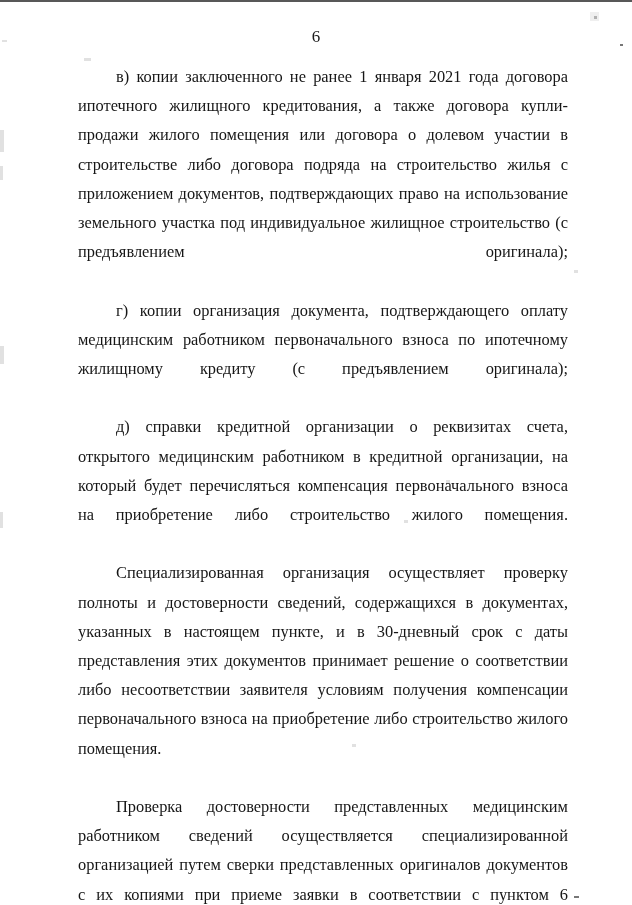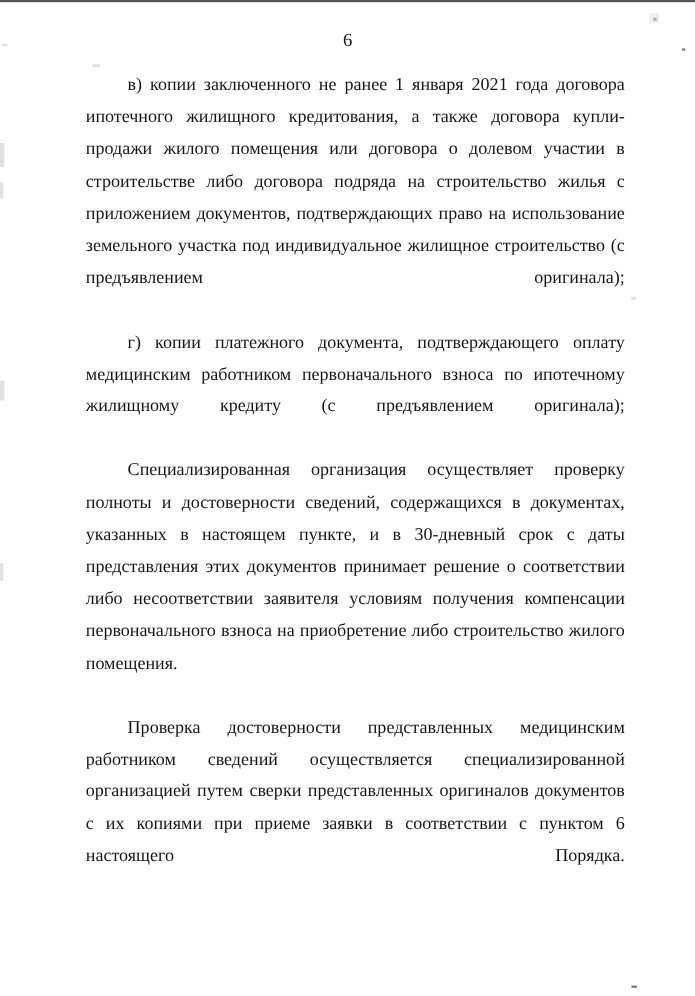--- a/index.html
+++ b/index.html
@@ -98,19 +98,20 @@
   <div class="smudge" style="top:270px; left:574px; width:4px; height:3px;"></div>
   <div class="smudge" style="top:480px; left:446px; width:4px; height:3px;"></div>
   <div class="smudge" style="top:520px; left:404px; width:4px; height:3px;"></div>
   <div class="smudge" style="top:744px; left:352px; width:4px; height:3px;"></div>
   <div class="speck" style="top:896px; left:574px; width:5px; height:2px;"></div>
 
   <div class="page-number">6</div>
 
   <div class="body-text">
     <p class="para">в) копии заключенного не ранее 1 января 2021 года договора ипотечного жилищного кредитования, а также договора купли-продажи жилого помещения или договора о долевом участии в строительстве либо договора подряда на строительство жилья с приложением документов, подтверждающих право на использование земельного участка под индивидуальное жилищное строительство (с предъявлением оригинала);</p>
-    <p class="para">г) копии платежного документа, подтверждающего оплату медицинским работником первоначального взноса по ипотечному жилищному кредиту (с предъявлением оригинала);</p>
+    <p class="para">г) копии организация документа, подтверждающего оплату медицинским работником первоначального взноса по ипотечному жилищному кредиту (с предъявлением оригинала);</p>
+    <p class="para">д) справки кредитной организации о реквизитах счета, открытого медицинским работником в кредитной организации, на который будет перечисляться компенсация первоначального взноса на приобретение либо строительство жилого помещения.</p>
     <p class="para">Специализированная организация осуществляет проверку полноты и достоверности сведений, содержащихся в документах, указанных в настоящем пункте, и в 30-дневный срок с даты представления этих документов принимает решение о соответствии либо несоответствии заявителя условиям получения компенсации первоначального взноса на приобретение либо строительство жилого помещения.</p>
     <p class="para">Проверка достоверности представленных медицинским работником сведений осуществляется специализированной организацией путем сверки представленных оригиналов документов с их копиями при приеме заявки в соответствии с пунктом 6 настоящего Порядка.</p>
 
   </div>
 
 </div>
 
 </body></html>

